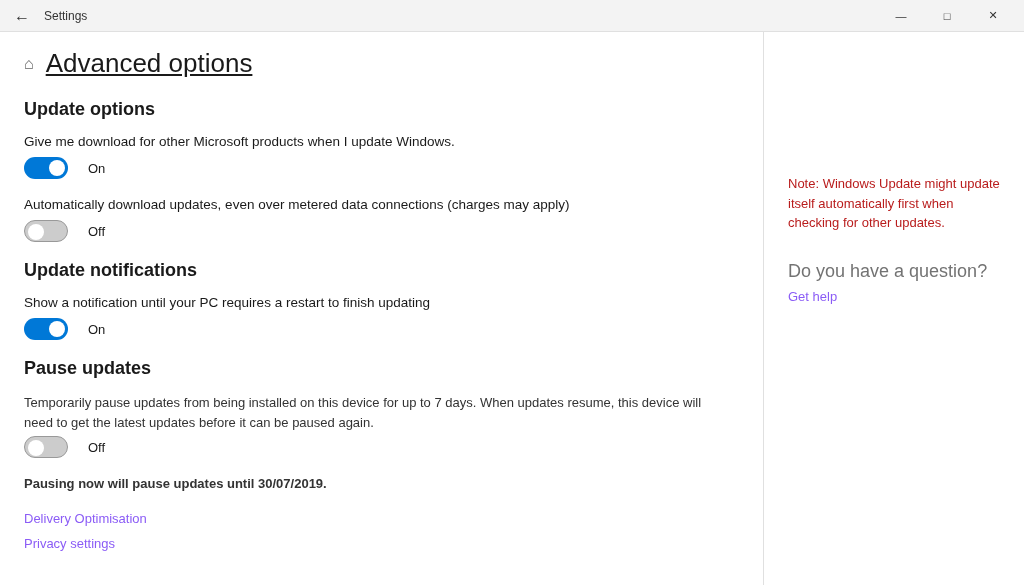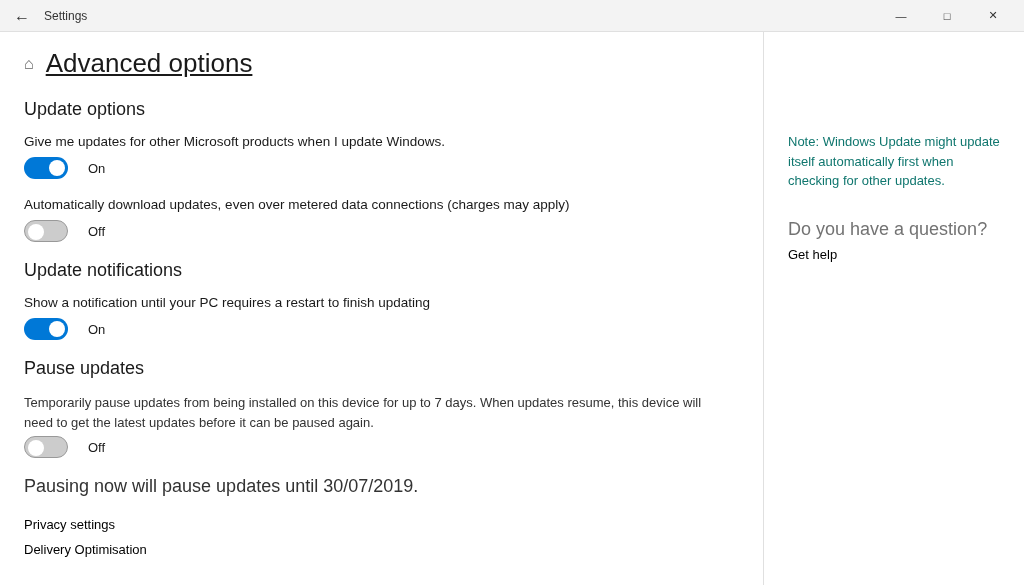--- a/index.html
+++ b/index.html
@@ -102,21 +102,21 @@
       border: none;
       cursor: pointer;
       font-size: 16px;
       color: #333;
       padding: 0 6px;
     }
 
     
     .section-title {
       font-size: 18px;
-      font-weight: 400;
+      font-weight: 700;
       margin-bottom: 14px;
       color: #1a1a1a;
     }
 
     .setting-row {
       margin-bottom: 18px;
     }
 
     .setting-label {
       font-size: 13.5px;
@@ -175,27 +175,28 @@
 
     .pause-desc {
       font-size: 13px;
       color: #333;
       margin-bottom: 4px;
       line-height: 1.5;
       max-width: 680px;
     }
 
     .pause-note {
-      font-size: 18px;
+      font-size: 13px;
       color: #333;
       margin-top: 12px;
+      font-weight: bold;
     }
 
     .link {
-      color: #000000;
+      color: #8b5cf6;
       text-decoration: none;
       font-size: 13px;
       cursor: pointer;
     }
 
     .links-section {
       margin-top: 20px;
     }
     .links-section a {
       display: block;
@@ -203,23 +204,24 @@
     }
 
     
     .right-panel {
       width: 260px;
       padding: 100px 20px 20px 24px;
       flex-shrink: 0;
     }
     .right-note {
       font-size: 13px;
-      color: #0f766e;
+      color: #b91c1c;
       line-height: 1.5;
       margin-bottom: 28px;
+      margin-top: 42px;
     }
     .right-question {
       font-size: 18px;
       color: #737373;
       margin-bottom: 6px;
     }
   </style>
 </head>
 <body>
 
@@ -244,21 +246,21 @@
 
       <div class="page-header">
         <span class="home-icon">⌂</span>
         <h1 class="page-title">Advanced options</h1>
       </div>
 
       <div>
         <h2 class="section-title">Update options</h2>
 
         <div class="setting-row">
-          <div class="setting-label">Give me updates for other Microsoft products when I update Windows.</div>
+          <div class="setting-label">Give me download for other Microsoft products when I update Windows.</div>
           <div class="toggle-row">
             <div class="toggle">
               <div class="toggle-track on">
                 <div class="toggle-thumb"></div>
               </div>
             </div>
             <span class="toggle-label">On</span>
           </div>
         </div>
 
@@ -302,22 +304,22 @@
               <div class="toggle-thumb"></div>
             </div>
           </div>
           <span class="toggle-label">Off</span>
         </div>
 
         <p class="pause-note">Pausing now will pause updates until 30/07/2019.</p>
       </div>
 
       <div class="links-section">
+        <a href="#" class="link">Delivery Optimisation</a>
         <a href="#" class="link">Privacy settings</a>
-        <a href="#" class="link">Delivery Optimisation</a>
       </div>
 
     </div>
 
     <div class="right-panel">
       <p class="right-note">Note: Windows Update might update itself automatically first when checking for other updates.</p>
       <p class="right-question">Do you have a question?</p>
       <a href="#" class="link">Get help</a>
     </div>
   </div>

